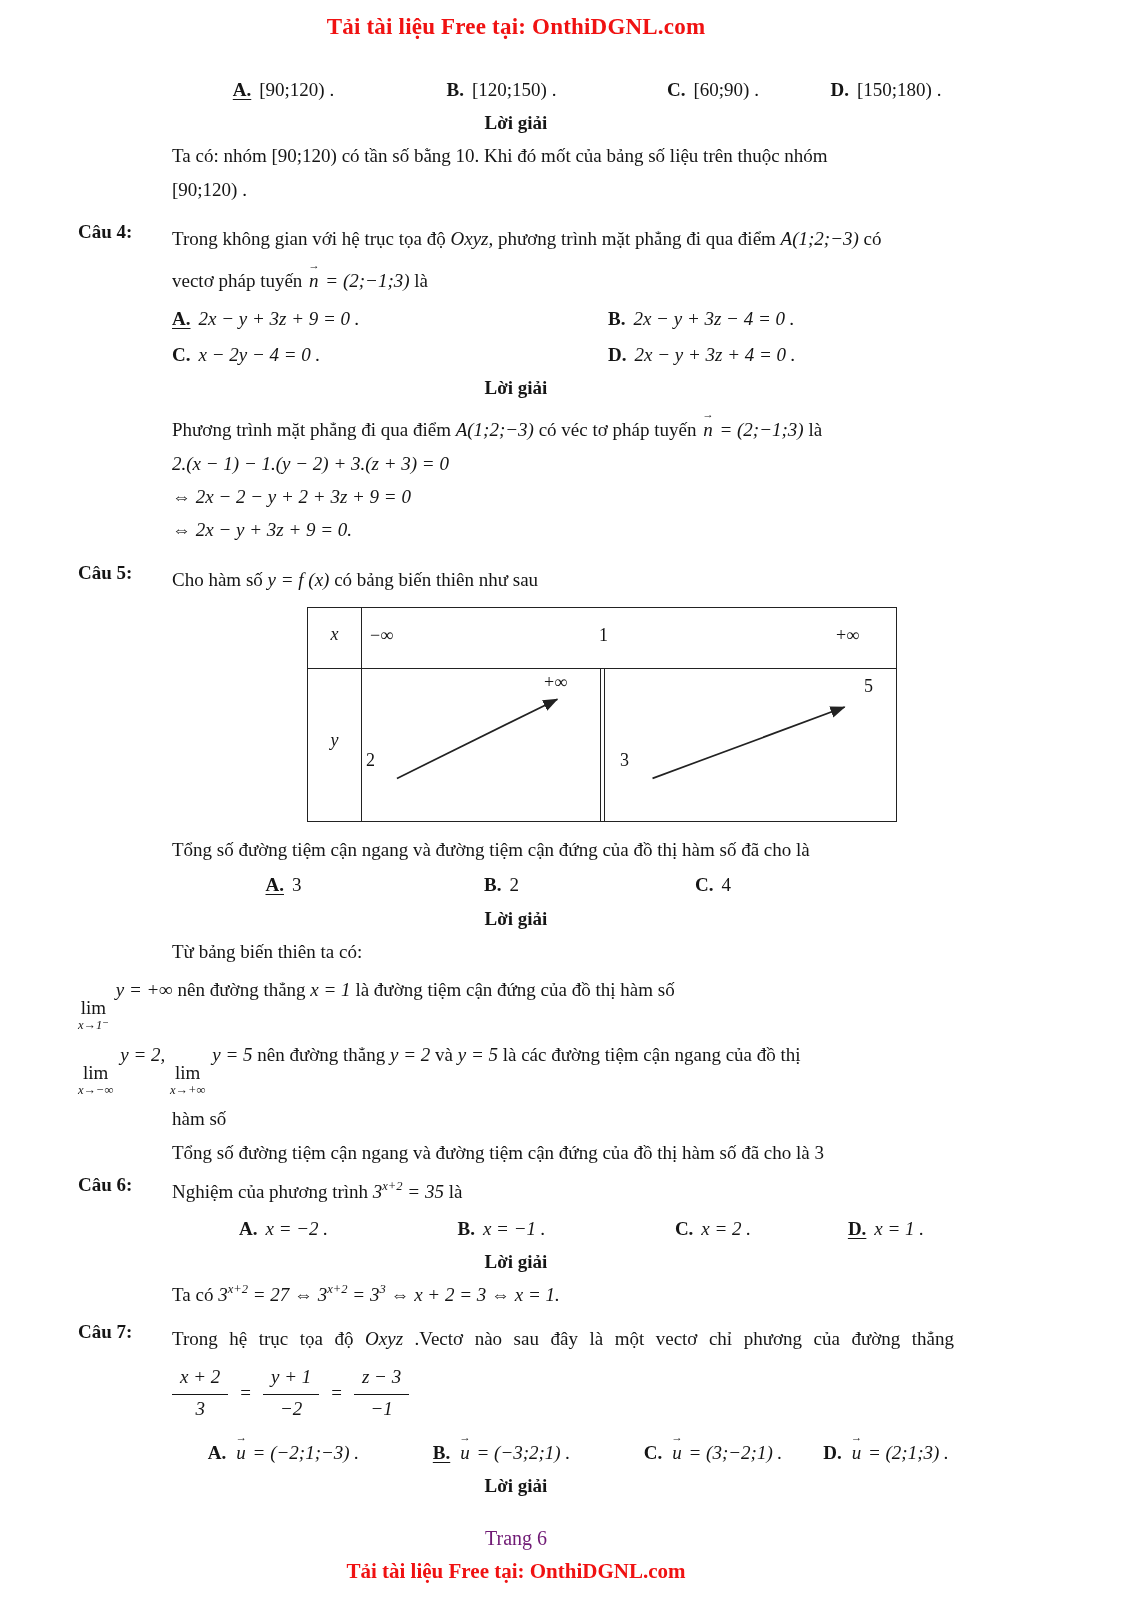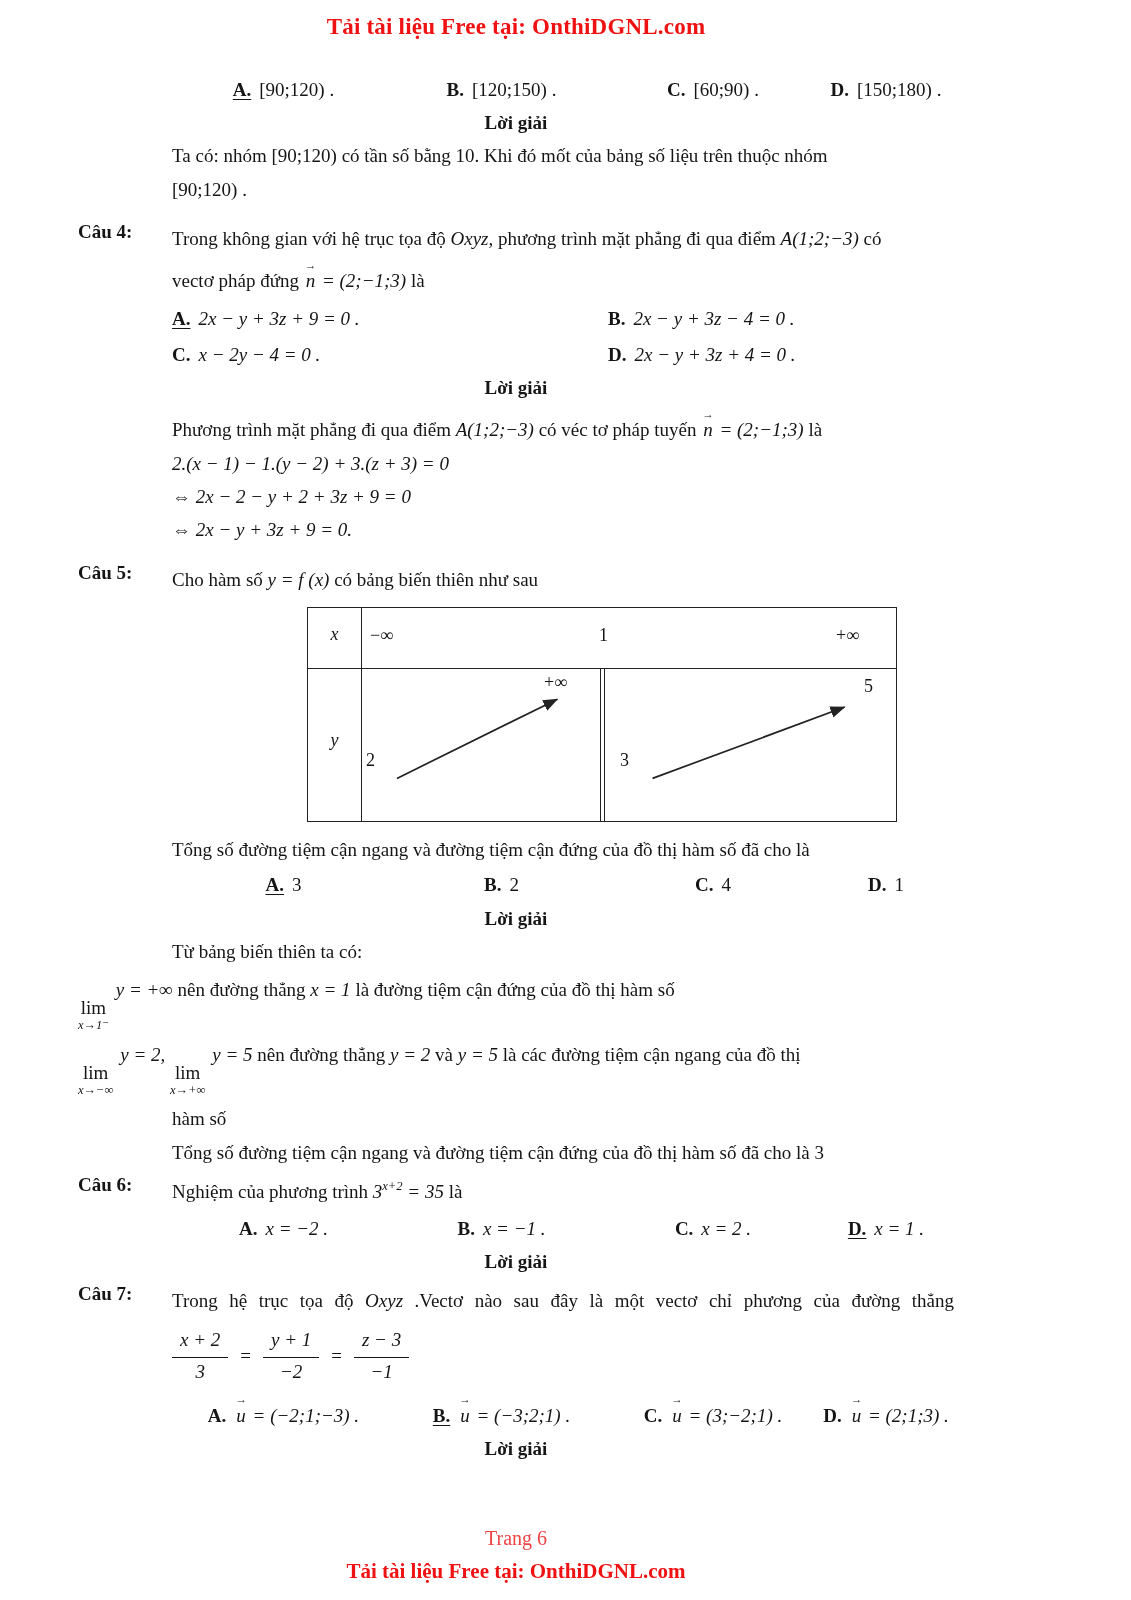--- a/index.html
+++ b/index.html
@@ -79,21 +79,21 @@
   .bbt .t0 { left: 62px; top: 17px; }
   .bbt .t1 { left: 291px; top: 17px; }
   .bbt .t2 { left: 528px; top: 17px; }
   .bbt .b1f { left: 58px; top: 142px; }
   .bbt .b1t { left: 236px; top: 64px; }
   .bbt .b2f { left: 312px; top: 142px; }
   .bbt .b2t { left: 556px; top: 68px; }
   .bbt svg { position: absolute; left: 0; top: 0; width: 100%; height: 100%; }
 
   .footer { position: absolute; left: 0; right: 0; bottom: 16px; text-align: center; }
-  .pagenum { font-size: 20px; margin-bottom: 9px; color: #ef4444; }
+  .pagenum { font-size: 20px; margin-bottom: 9px; color: #701a75; }
   .promo-bottom { font-weight: 700; font-size: 21px; color: #f01212; }
 </style>
 </head>
 <body>
 
 <div class="page">
   <div class="content">
 
     <div class="promo-top">Tải tài liệu Free tại: OnthiDGNL.com</div>
 
@@ -105,21 +105,21 @@
     </div>
 
     <div class="loigiai">Lời giải</div>
     <div class="para ind"><span>Ta có: nhóm </span><span>[90;120)</span><span> có tần số bằng 10. Khi đó mốt của bảng số liệu trên thuộc nhóm</span></div>
     <div class="para ind"><span>[90;120) .</span></div>
 
     <div class="qrow">
       <div class="qnum">Câu 4:</div>
       <div class="qbody">
         <div class="para"><span>Trong không gian với hệ trục tọa độ </span><span class="m">Oxyz,</span><span> phương trình mặt phẳng đi qua điểm </span><span class="m">A(1;2;−3)</span><span> có</span></div>
-        <div class="para vecline"><span>vectơ pháp đứng </span><span class="vec">n</span><span class="m"> = (2;−1;3)</span><span> là</span></div>
+        <div class="para vecline"><span>vectơ pháp tuyến </span><span class="vec">n</span><span class="m"> = (2;−1;3)</span><span> là</span></div>
       </div>
     </div>
     <div class="opt-grid g2">
       <div class="opt"><span class="lbl u">A.</span><span class="opt-text m">2x − y + 3z + 9 = 0 .</span></div>
       <div class="opt"><span class="lbl">B.</span><span class="opt-text m">2x − y + 3z − 4 = 0 .</span></div>
     </div>
     <div class="opt-grid g2">
       <div class="opt"><span class="lbl">C.</span><span class="opt-text m">x − 2y − 4 = 0 .</span></div>
       <div class="opt"><span class="lbl">D.</span><span class="opt-text m">2x − y + 3z + 4 = 0 .</span></div>
     </div>
@@ -159,21 +159,20 @@
         <line x1="88" y1="172" x2="250" y2="92" stroke="#222" stroke-width="1.7" marker-end="url(#ah)"></line>
         <line x1="346" y1="172" x2="540" y2="100" stroke="#222" stroke-width="1.7" marker-end="url(#ah)"></line>
       </svg>
     </div>
 
     <div class="para ind"><span>Tổng số đường tiệm cận ngang và đường tiệm cận đứng của đồ thị hàm số đã cho là</span></div>
     <div class="opt-grid g4">
       <div class="opt"><span class="lbl u">A.</span><span class="opt-text">3</span></div>
       <div class="opt"><span class="lbl">B.</span><span class="opt-text">2</span></div>
       <div class="opt"><span class="lbl">C.</span><span class="opt-text">4</span></div>
-      <div class="opt"><span class="lbl">D.</span><span class="opt-text">1</span></div>
     </div>
 
     <div class="loigiai">Lời giải</div>
     <div class="para ind"><span>Từ bảng biến thiên ta có:</span></div>
     <div class="para ind limline">
       <span class="limwrap">
           <span class="limword">lim</span>
           <span class="limsub">x→1⁻</span>
         </span><span><span class="m"> y = +∞</span><span> nên đường thẳng </span><span class="m">x = 1</span><span> là đường tiệm cận đứng của đồ thị hàm số</span></span>
     </div>
@@ -195,20 +194,21 @@
         <div class="para"><span>Nghiệm của phương trình </span><span class="m">3</span><span class="sup">x+2</span><span class="m"> = 35</span><span> là</span></div>
       </div>
     </div>
     <div class="opt-grid g4">
       <div class="opt"><span class="lbl">A.</span><span class="opt-text m">x = −2 .</span></div>
       <div class="opt"><span class="lbl">B.</span><span class="opt-text m">x = −1 .</span></div>
       <div class="opt"><span class="lbl">C.</span><span class="opt-text m">x = 2 .</span></div>
       <div class="opt"><span class="lbl u">D.</span><span class="opt-text m">x = 1 .</span></div>
     </div>
     <div class="loigiai">Lời giải</div>
+    <div class="para ind"><span>Ta có </span><span class="m">3</span><span class="sup">x+2</span><span class="m"> = 27 ⇔ 3</span><span class="sup">x+2</span><span class="m"> = 3</span><span class="sup">3</span><span class="m"> ⇔ x + 2 = 3 ⇔ x = 1.</span></div>
 
     <div class="qrow" style="margin-top:10px">
       <div class="qnum">Câu 7:</div>
       <div class="qbody">
         <div class="para justify"><span>Trong hệ trục tọa độ </span><span class="m">Oxyz</span><span> .Vectơ nào sau đây là một vectơ chỉ phương của đường thẳng</span></div>
       </div>
     </div>
     <div class="fracline">
       <span class="frac">
           <span class="num">x + 2</span>

